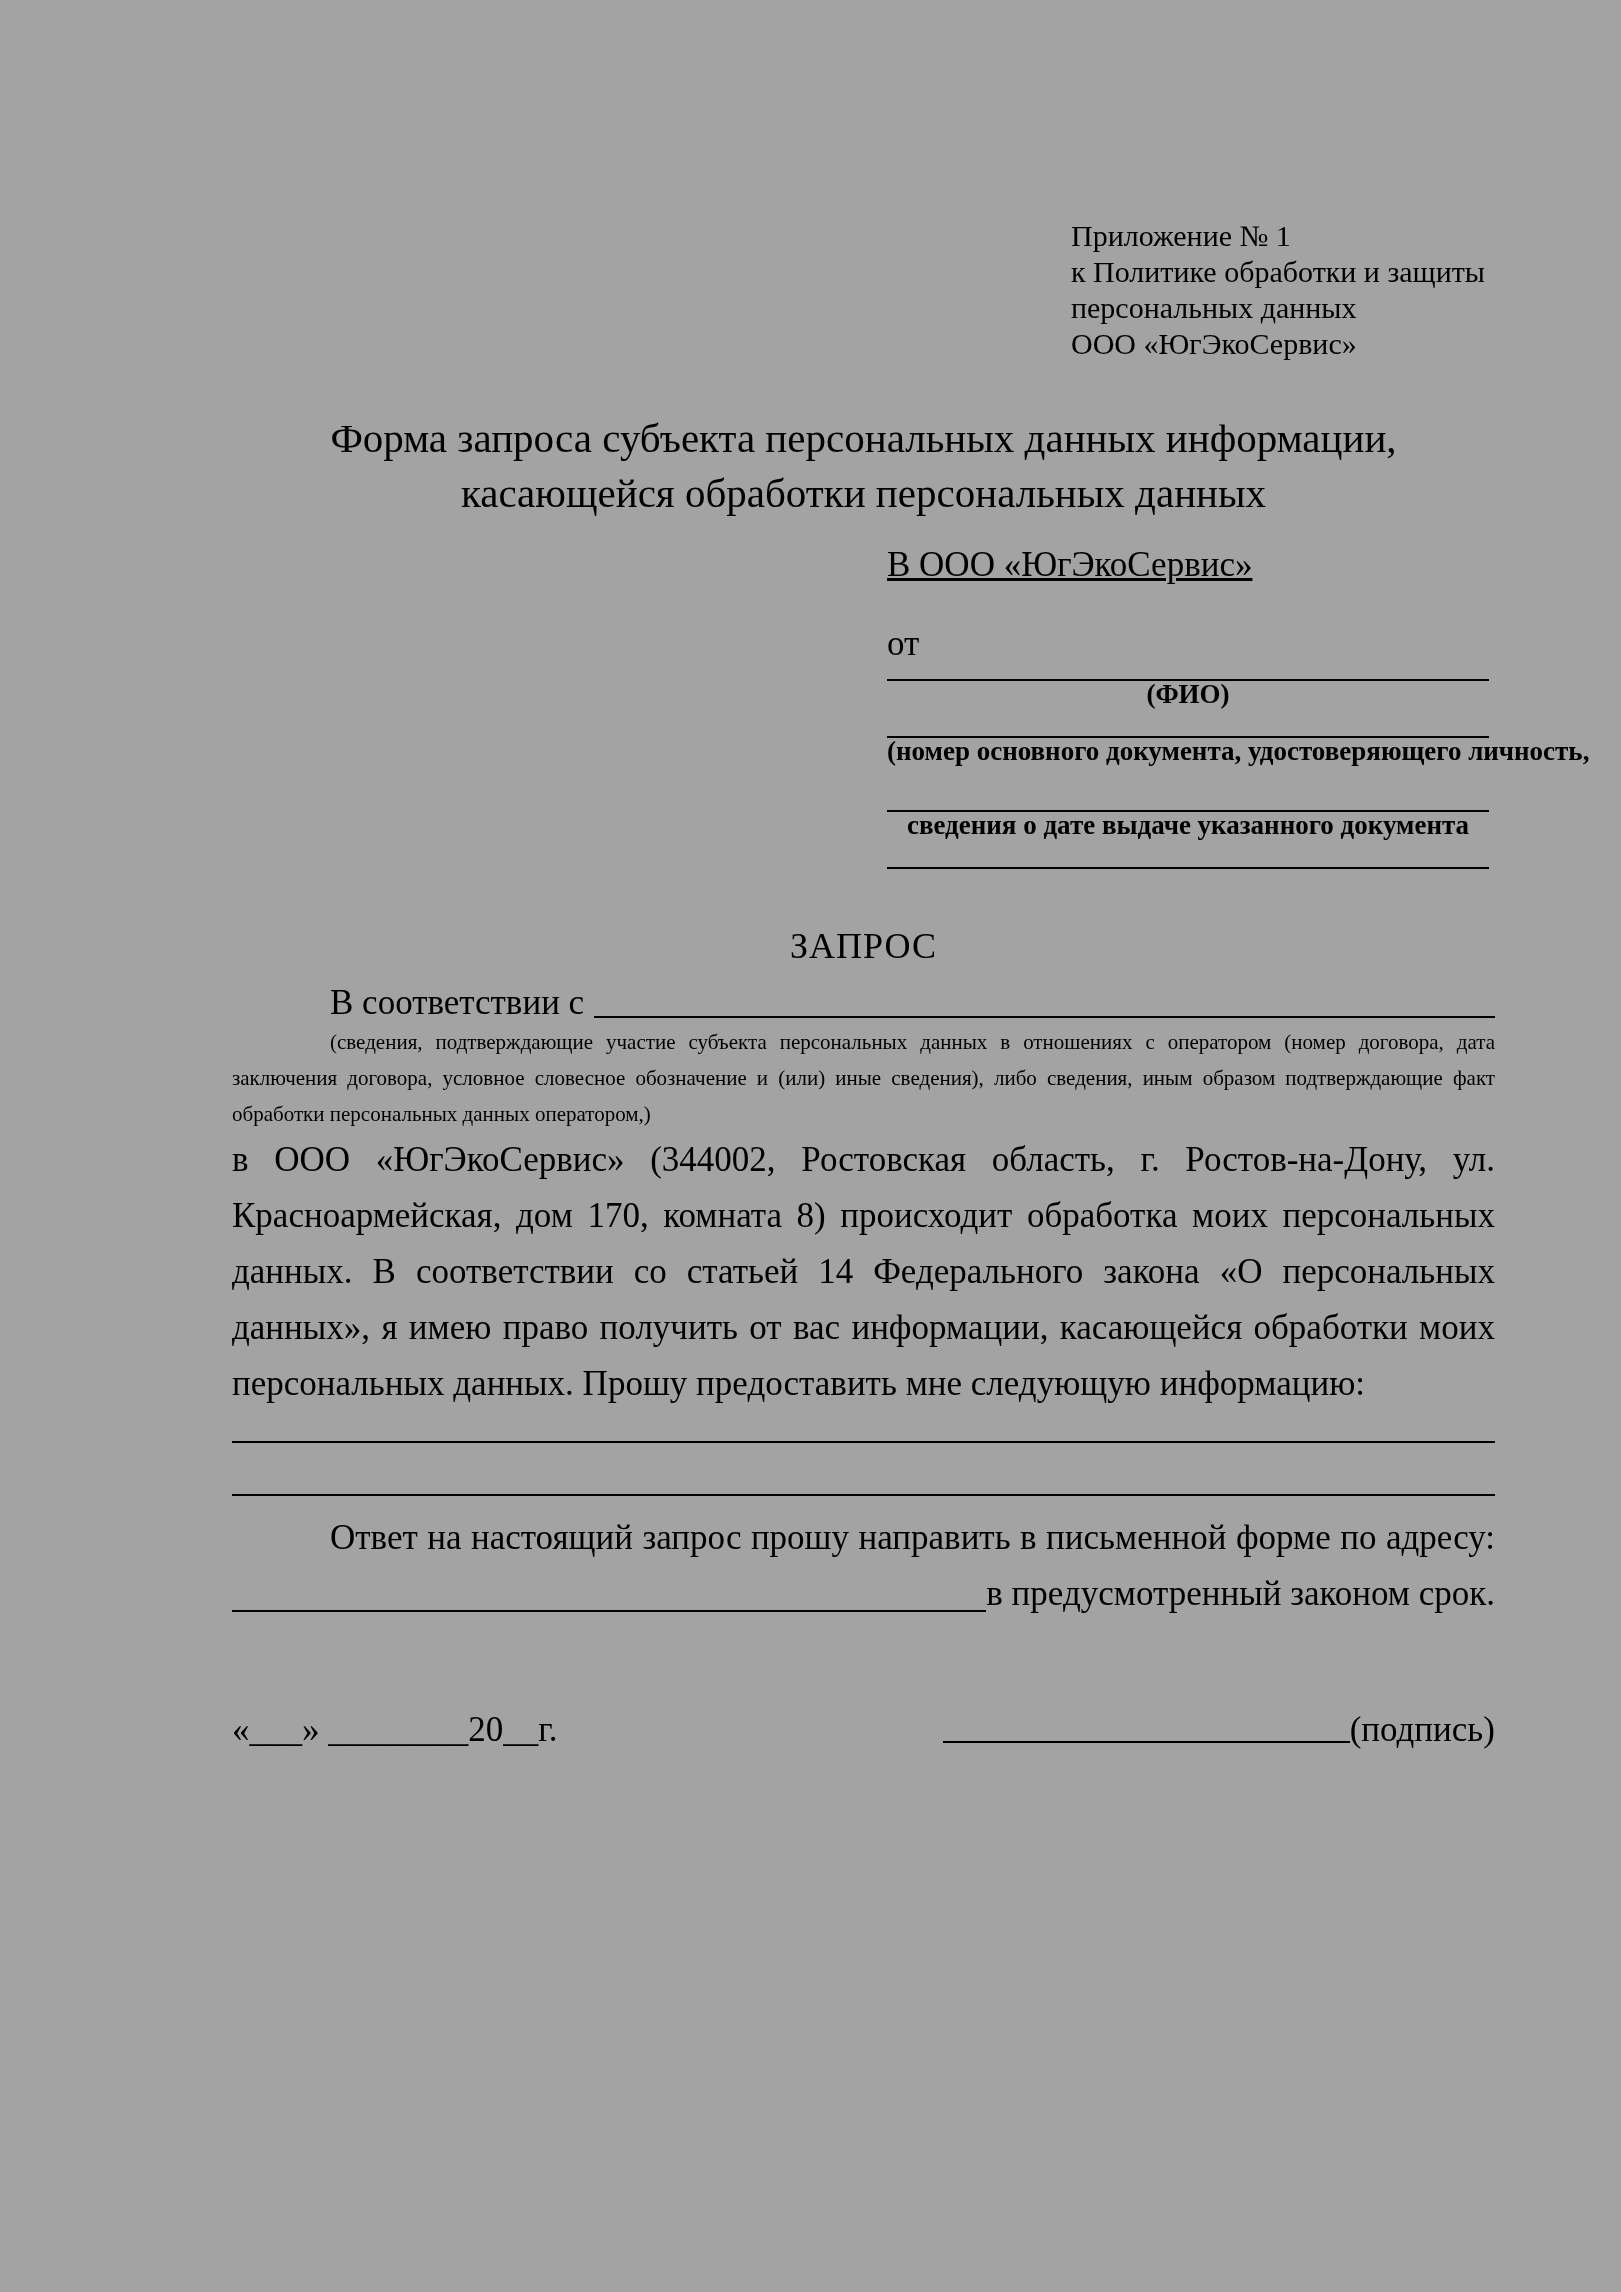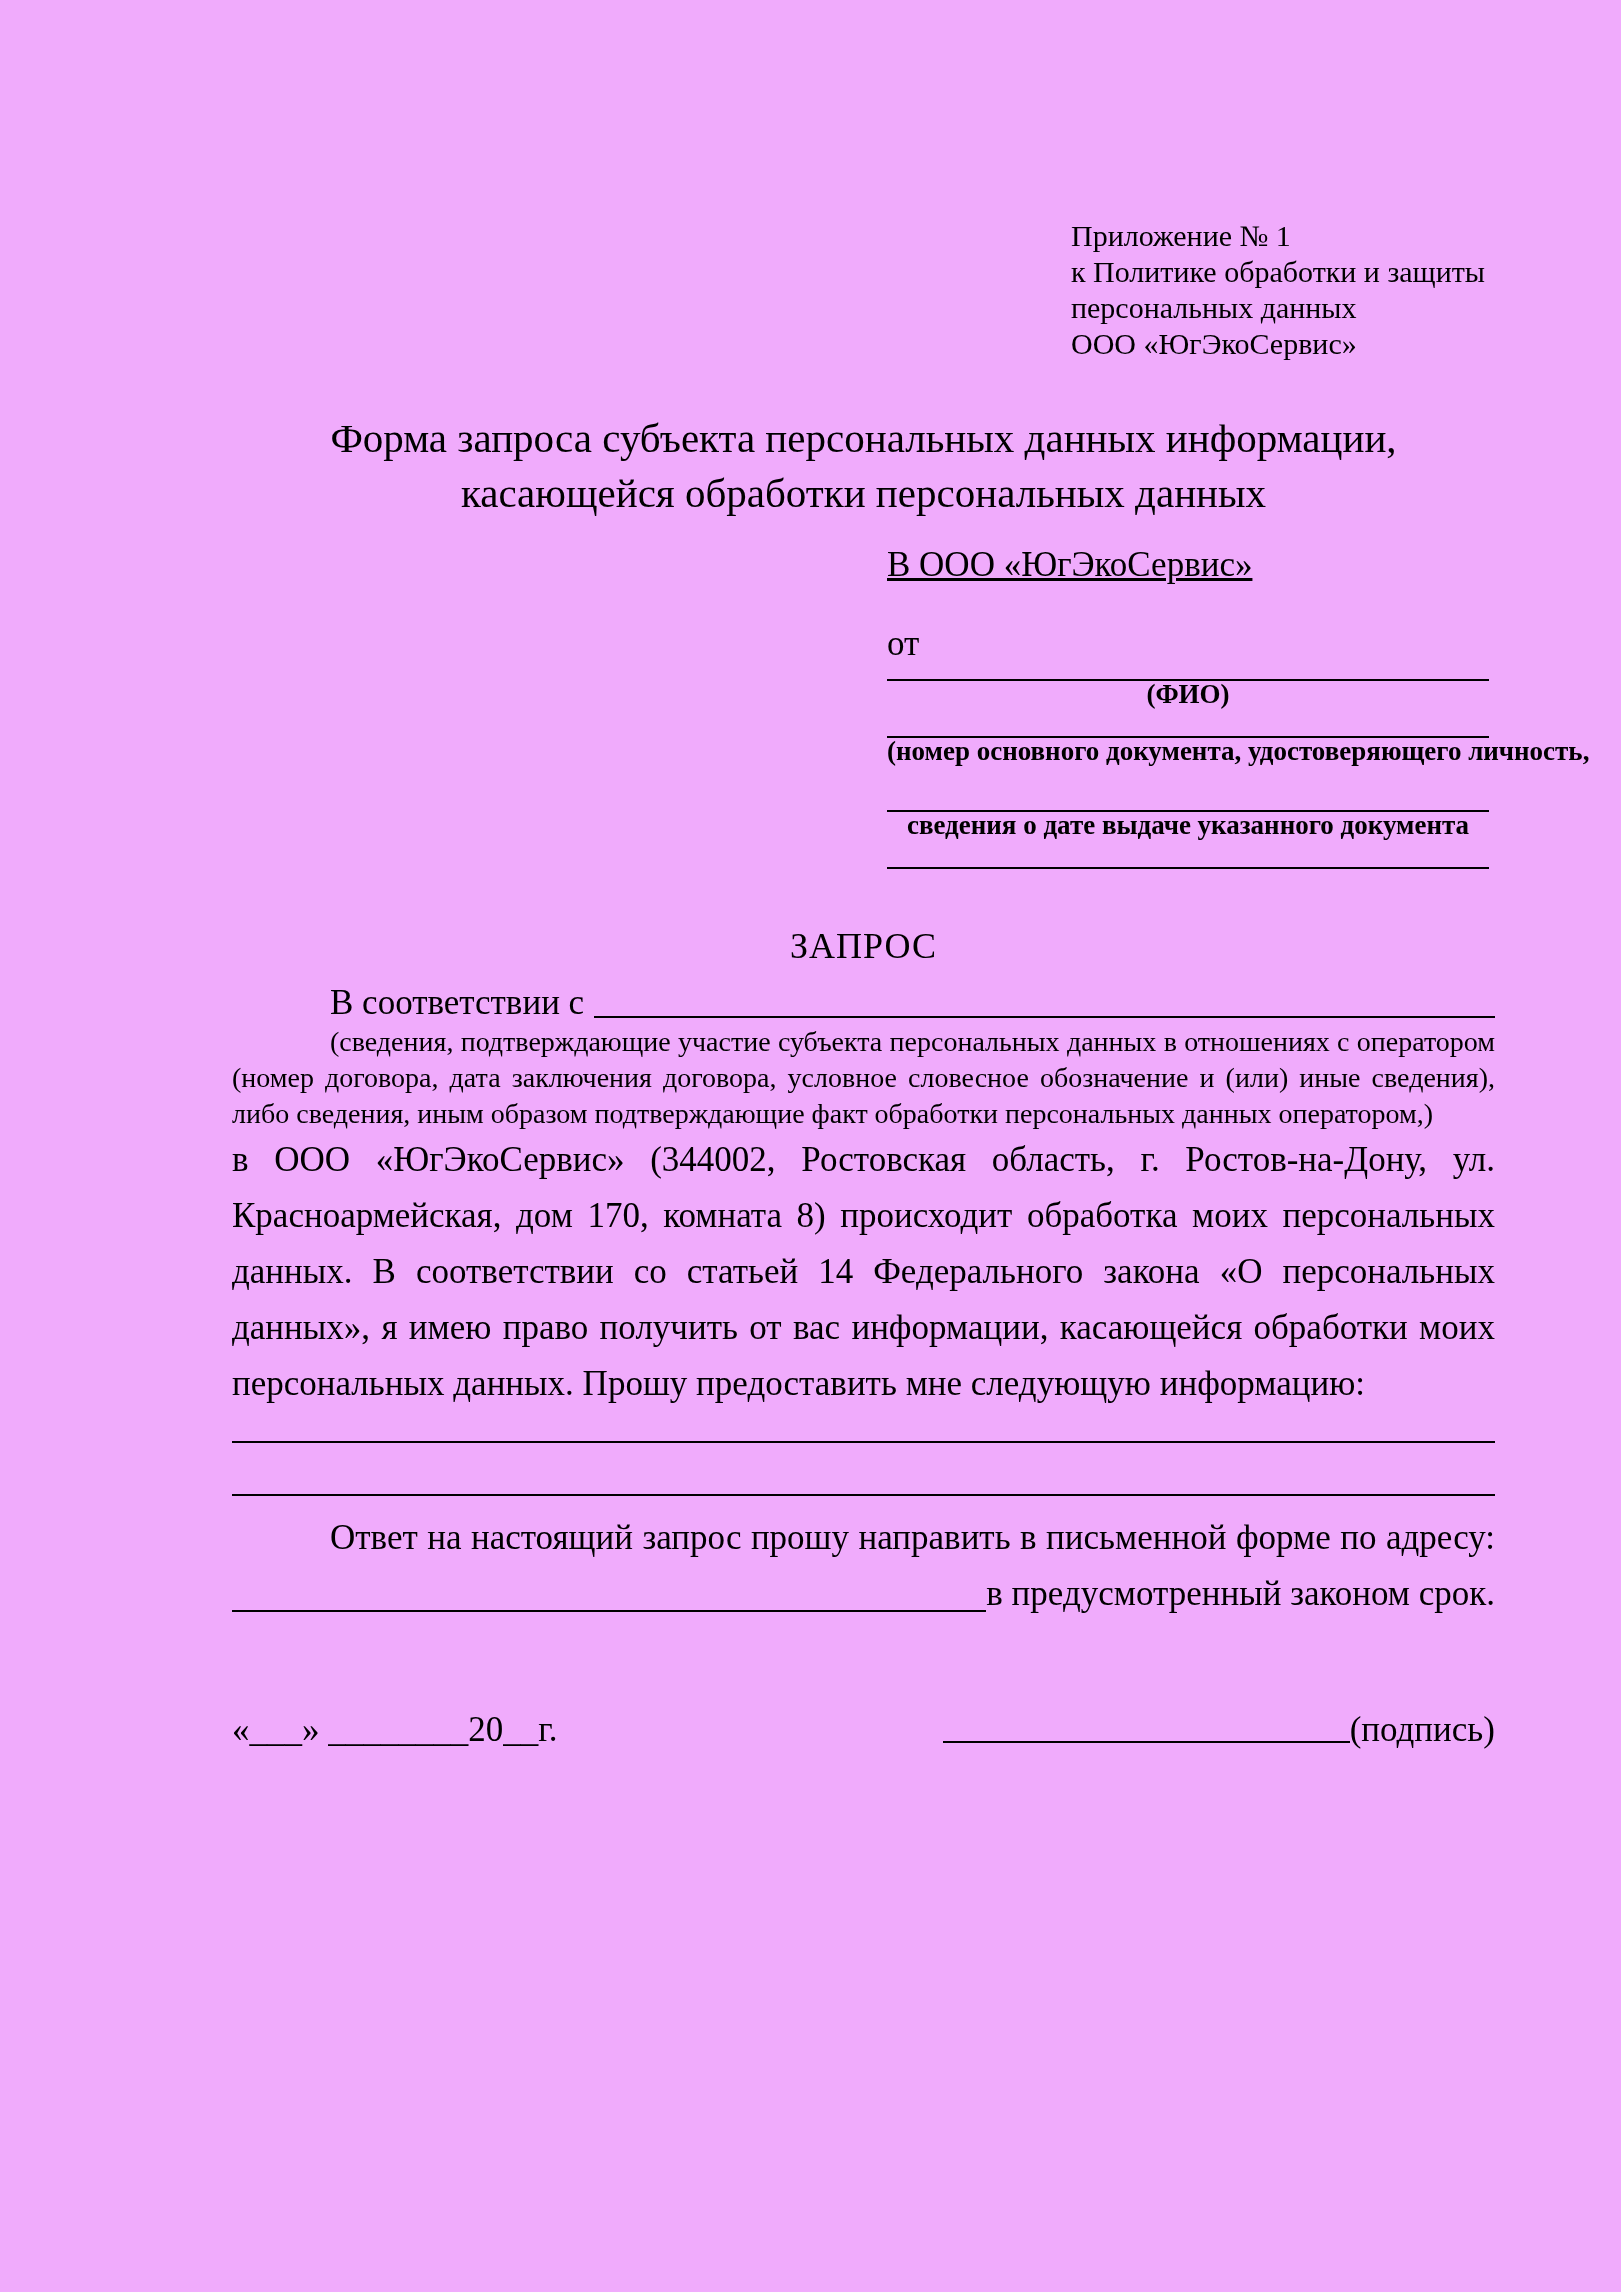--- a/index.html
+++ b/index.html
@@ -4,21 +4,21 @@
 <style>
   * { margin: 0; padding: 0; box-sizing: border-box; }
   html, body { background: #ffffff; }
   body {
     font-family: "Liberation Serif", "DejaVu Serif", serif;
     color: #000;
   }
   .page {
     width: 1621px;
     height: 2293px;
-    background: #f0abfc;
+    background: #a3a3a3;
     padding: 218px 126px 0 232px; 
     overflow: hidden;
   }
 
   
   .appendix {
     margin-left: 839px;
     font-size: 30px;
     line-height: 36px;
   }
@@ -78,21 +78,21 @@
   }
   .intro-line {
     flex: 1;
     border-bottom: 2.9px solid #000;
     margin-bottom: 5.9px;
     margin-left: 9.8px;
   }
 
   
   .note {
-    font-size: 28px;
+    font-size: 21px;
     line-height: 36px;
     text-align: justify;
     text-indent: 98px;
   }
 
   
   .body-text {
     font-size: 35px;
     line-height: 56px;
     text-align: justify;

